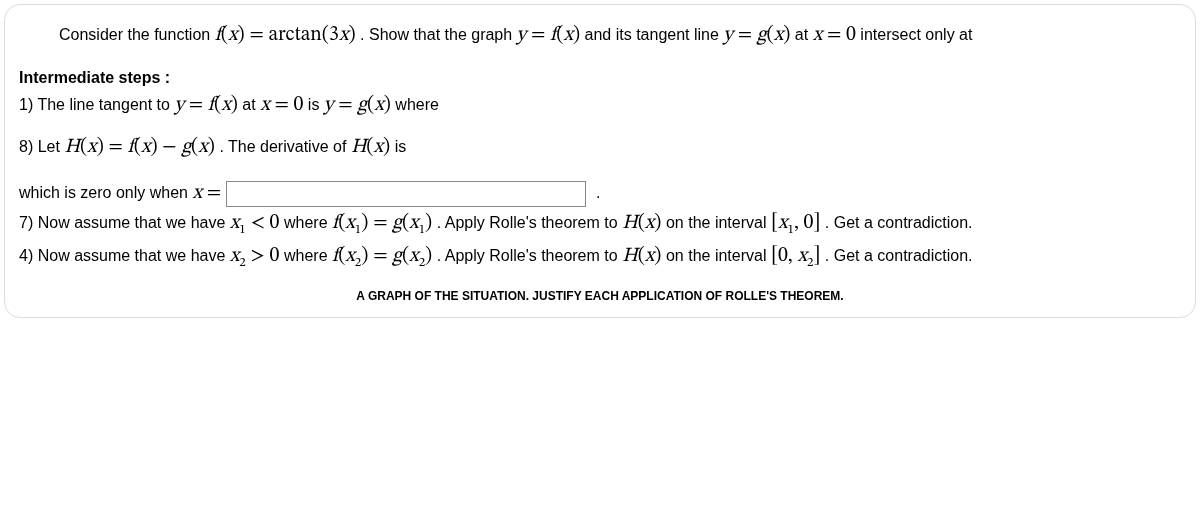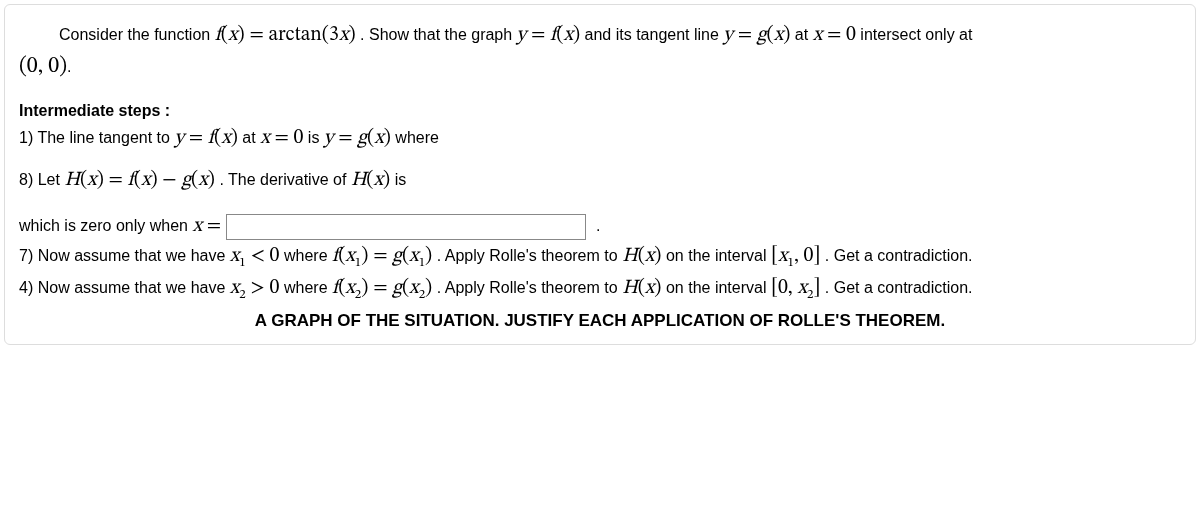--- a/index.html
+++ b/index.html
@@ -8,21 +8,21 @@
     font-family: Arial, Helvetica, sans-serif;
     font-size: 16px;
     color: #000;
     background: #fff;
     width: 1200px;
     height: 511px;
     padding: 0;
   }
   .container {
     border: 1px solid #ddd;
-    border-radius: 6px;
+    border-radius: 16px;
     margin: 4px;
     padding: 14px 14px 12px 14px;
     line-height: 1.4;
   }
   .math {
     font-family: 'Cambria Math', 'STIX Two Math', 'Latin Modern Math', Georgia, serif;
     font-style: italic;
     font-size: 20px;
   }
   .mathup {
@@ -46,43 +46,40 @@
     font-size: 15px;
     vertical-align: middle;
     background: #fff;
   }
   .input-md { width: 290px; }
   .input-lg { width: 360px; }
   .line { margin: 2px 0; }
   .footer-bold {
     font-weight: bold;
     text-align: center;
-    margin-top: 4px;
-    font-size: 17px;
+    margin-top: 16px;
+    font-size: 12px;
   }
 </style>
 </head>
 <body>
 
 <div class="container">
 
   <div class="line" style="text-indent:40px;">
     <span>Consider the function </span>
     
     <span class="math">f<span class="mathup">(</span>x<span class="mathup">)</span> <span class="mathup">=</span> <span class="mathup">arctan(3</span>x<span class="mathup">)</span></span>
     <span>. Show that the graph </span>
     <span class="math">y <span class="mathup">=</span> f<span class="mathup">(</span>x<span class="mathup">)</span></span>
     <span> and its tangent line </span>
     <span class="math">y <span class="mathup">=</span> g<span class="mathup">(</span>x<span class="mathup">)</span></span>
     <span> at </span>
     <span class="math">x <span class="mathup">= 0</span></span>
     <span> intersect only at</span>
-  </div>
-  <div class="line">
-    <span class="math paren"><span class="mathup">(0, 0)</span></span><span>.</span>
   </div>
 
   <div class="section bold">Intermediate steps :</div>
 
   <div class="line">
     <span>1) The line tangent to </span>
     <span class="math">y <span class="mathup">=</span> f<span class="mathup">(</span>x<span class="mathup">)</span></span>
     <span> at </span>
     <span class="math">x <span class="mathup">= 0</span></span>
     <span> is </span>

